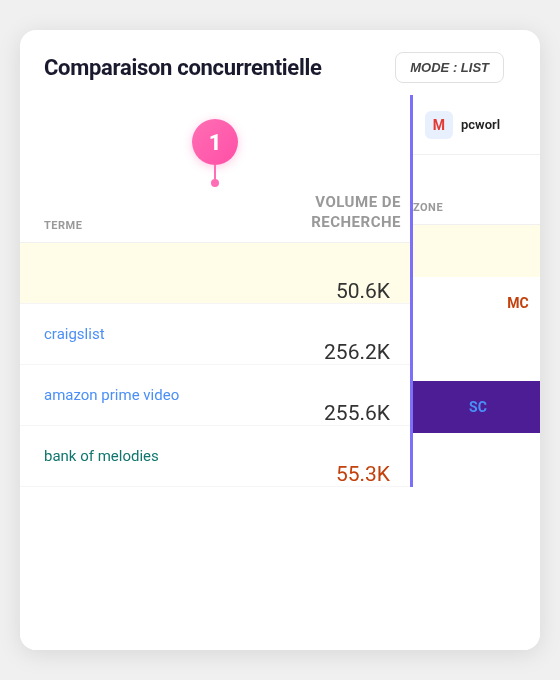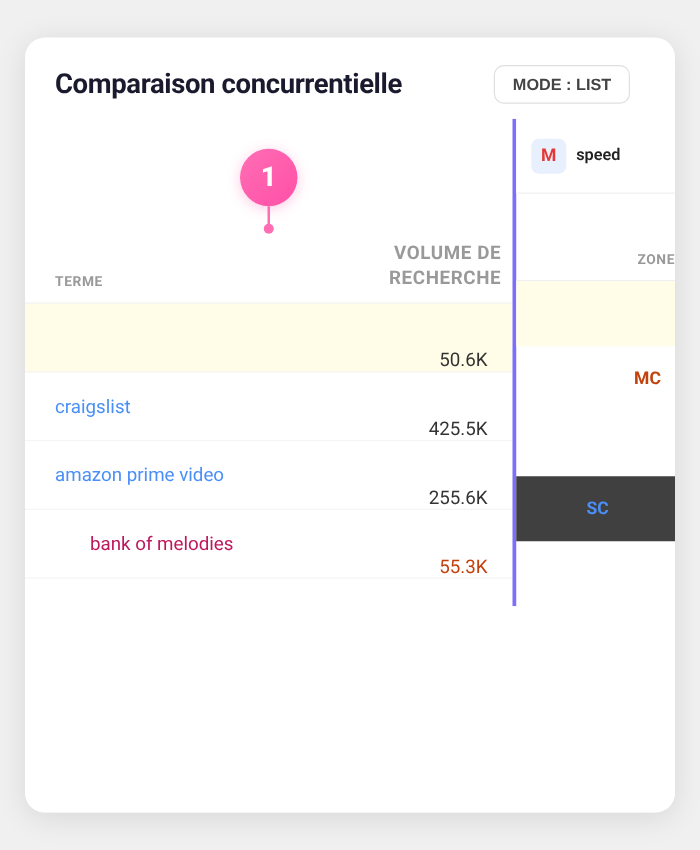--- a/index.html
+++ b/index.html
@@ -46,20 +46,21 @@
     .mode-button {
       background: #fff;
       border: 1.5px solid #e0e0e0;
       border-radius: 8px;
       padding: 7px 14px;
       font-size: 13px;
       font-weight: 600;
       color: #444;
       cursor: pointer;
       white-space: nowrap;
+      font-style: italic;
     }
 
     .columns-area {
       display: flex;
       position: relative;
       overflow: hidden;
     }
 
     
     .main-col {
@@ -198,27 +199,26 @@
 
     .row-term {
       width: 210px;
       padding-left: 24px;
       font-size: 15px;
       color: #4a8ff7;
       font-weight: 400;
     }
 
     .row-term.faded {
-      color: #be185d;
-      margin-left: 28px;
+      color: #0f766e;
     }
 
     .row-volume {
       flex: 1;
-      font-size: 15px;
+      font-size: 21px;
       color: #333;
       text-align: right;
       padding-right: 20px;
       margin-top: 36px;
     }
 
     .row-volume.faded {
       color: #c2410c;
     }
 
@@ -284,47 +284,47 @@
         <div class="col-volume">
           <span>VOLUME DE RECHERCHE</span>
         </div>
       </div>
 
       <div class="table-row highlighted">
         <span class="row-volume">50.6K</span>
       </div>
       <div class="table-row">
         <span class="row-term">craigslist</span>
-        <span class="row-volume">425.5K</span>
+        <span class="row-volume">256.2K</span>
       </div>
       <div class="table-row">
         <span class="row-term">amazon prime video</span>
         <span class="row-volume">255.6K</span>
       </div>
       <div class="table-row">
         <span class="row-term faded">bank of melodies</span>
         <span class="row-volume faded">55.3K</span>
       </div>
     </div>
 
     <div class="right-panel">
 
       <div class="right-panel-header">
         <div class="pcworld-icon">
           <span>M</span>
         </div>
-        <span class="pcworld-label">speed</span>
-      </div>
-
-      <div style="height: 70px; display: flex; align-items: flex-end; justify-content: flex-end; padding-bottom: 10px; border-bottom: 1px solid #f0f0f0;">
+        <span class="pcworld-label">pcworl</span>
+      </div>
+
+      <div style="height: 70px; display: flex; align-items: flex-end; justify-content: flex-start; padding-bottom: 10px; border-bottom: 1px solid #f0f0f0;">
         <span style="font-size:11px; font-weight:700; color:#999; letter-spacing:0.5px; text-transform:uppercase;">ZONE</span>
       </div>
 
       <div class="right-cell zone-empty" style="background:#fffde7;"></div>
       <div class="right-cell zone-mc">MC</div>
       <div class="right-cell zone-empty"></div>
-      <div class="right-cell zone-sc" style="background:#404040;">SC</div>
+      <div class="right-cell zone-sc" style="background:#4c1d95;">SC</div>
       <div class="right-cell zone-empty"></div>
     </div>
   </div>
 
   <div class="fade-overlay"></div>
 </div>
 
 </body></html>

